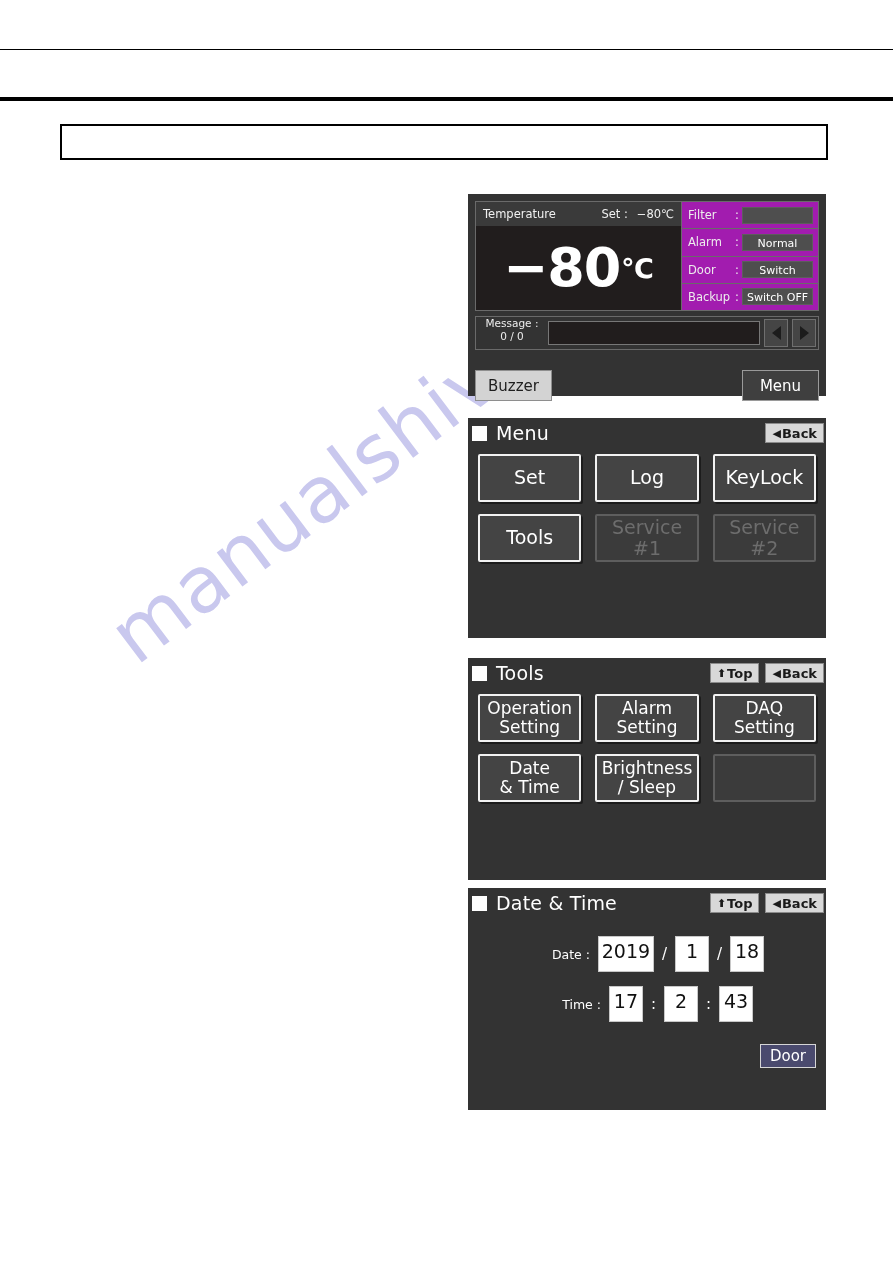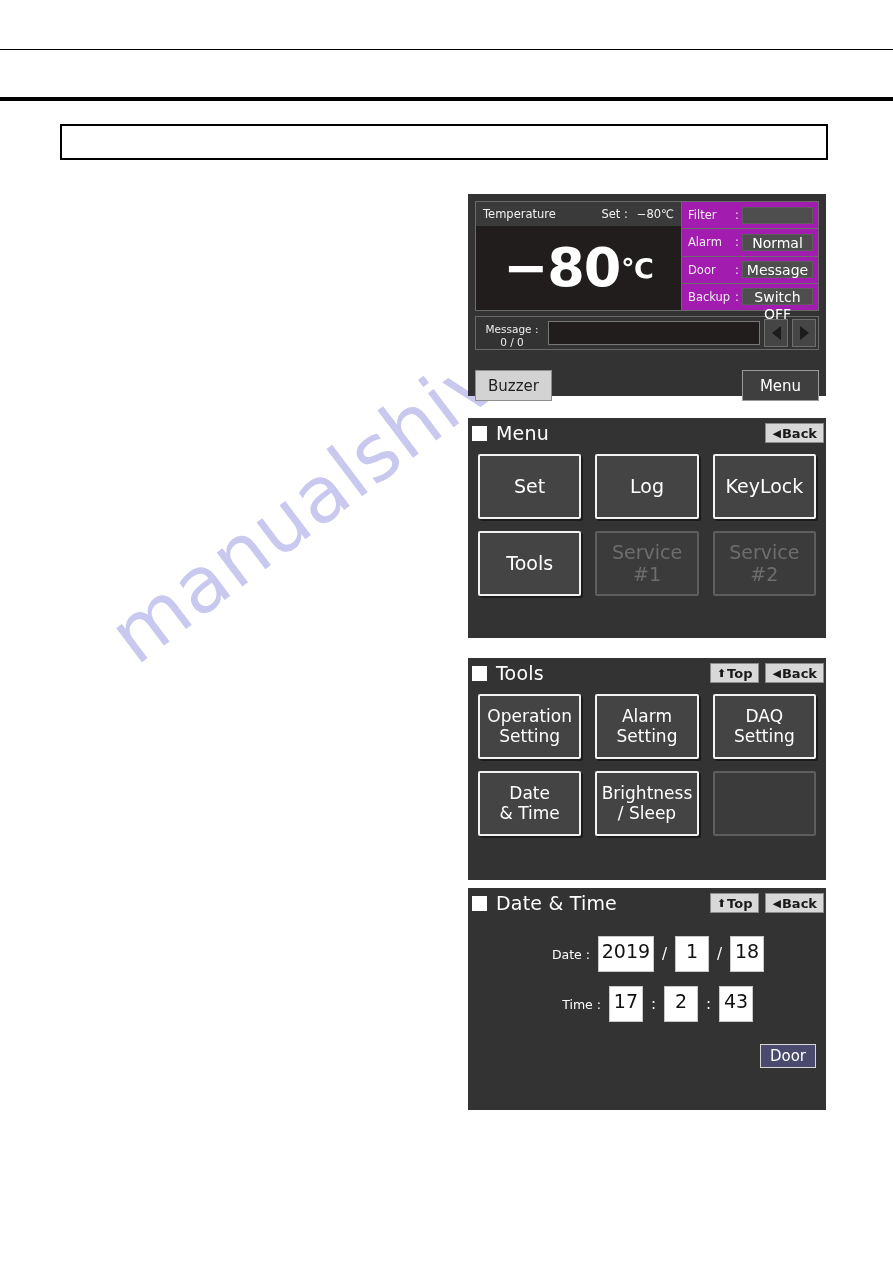--- a/index.html
+++ b/index.html
@@ -146,41 +146,41 @@
   }
   .status-row:last-child { border-bottom: none; }
   .status-label { width: 44px; color: #ededed; }
   .status-colon { width: 10px; text-align: center; color: #ededed; }
   .status-value {
     flex: 1;
     background: #4e4e4e;
     height: 17px;
     line-height: 17px;
     text-align: center;
-    font-size: 14px;
+    font-size: 11px;
     color: #ffffff;
     border: 1px solid #5d5d5d;
     box-sizing: border-box;
   }
   .status-value.empty { color: transparent; }
 
   .message-row {
     display: flex;
     align-items: stretch;
     margin-top: 5px;
     height: 34px;
     border: 1px solid #6a6a6a;
     box-sizing: border-box;
   }
   .message-label {
     width: 72px;
     display: flex;
     flex-direction: column;
     align-items: center;
-    justify-content: flex-end;
+    justify-content: flex-start;
     font-size: 10.5px;
     line-height: 1.25;
     color: #ededed;
   }
   .message-field {
     flex: 1;
     margin: 4px 2px 4px 0;
     background: #211d1d;
     border: 1px solid #777;
     box-sizing: border-box;
@@ -277,21 +277,21 @@
   .nav-btn .glyph { font-size: 11px; margin-right: 1px; }
 
   .tile-grid {
     display: grid;
     grid-template-columns: repeat(3, 1fr);
     column-gap: 14px;
     row-gap: 12px;
     padding: 6px 10px 0 10px;
   }
   .tile {
-    height: 65px;
+    height: 48px;
     background: #444444;
     border: 2px solid #f2f2f2;
     border-radius: 2px;
     color: #ffffff;
     font-size: 19px;
     line-height: 1.12;
     text-align: center;
     display: flex;
     align-items: center;
     justify-content: center;
@@ -401,21 +401,21 @@
         <span class="status-value empty"></span>
       </div>
       <div class="status-row">
         <span class="status-label">Alarm</span>
         <span class="status-colon">:</span>
         <span class="status-value">Normal</span>
       </div>
       <div class="status-row">
         <span class="status-label">Door</span>
         <span class="status-colon">:</span>
-        <span class="status-value">Message</span>
+        <span class="status-value">Switch</span>
       </div>
       <div class="status-row">
         <span class="status-label">Backup</span>
         <span class="status-colon">:</span>
         <span class="status-value">Switch OFF</span>
       </div>
     </div>
   </div>
 
   <div class="message-row">

